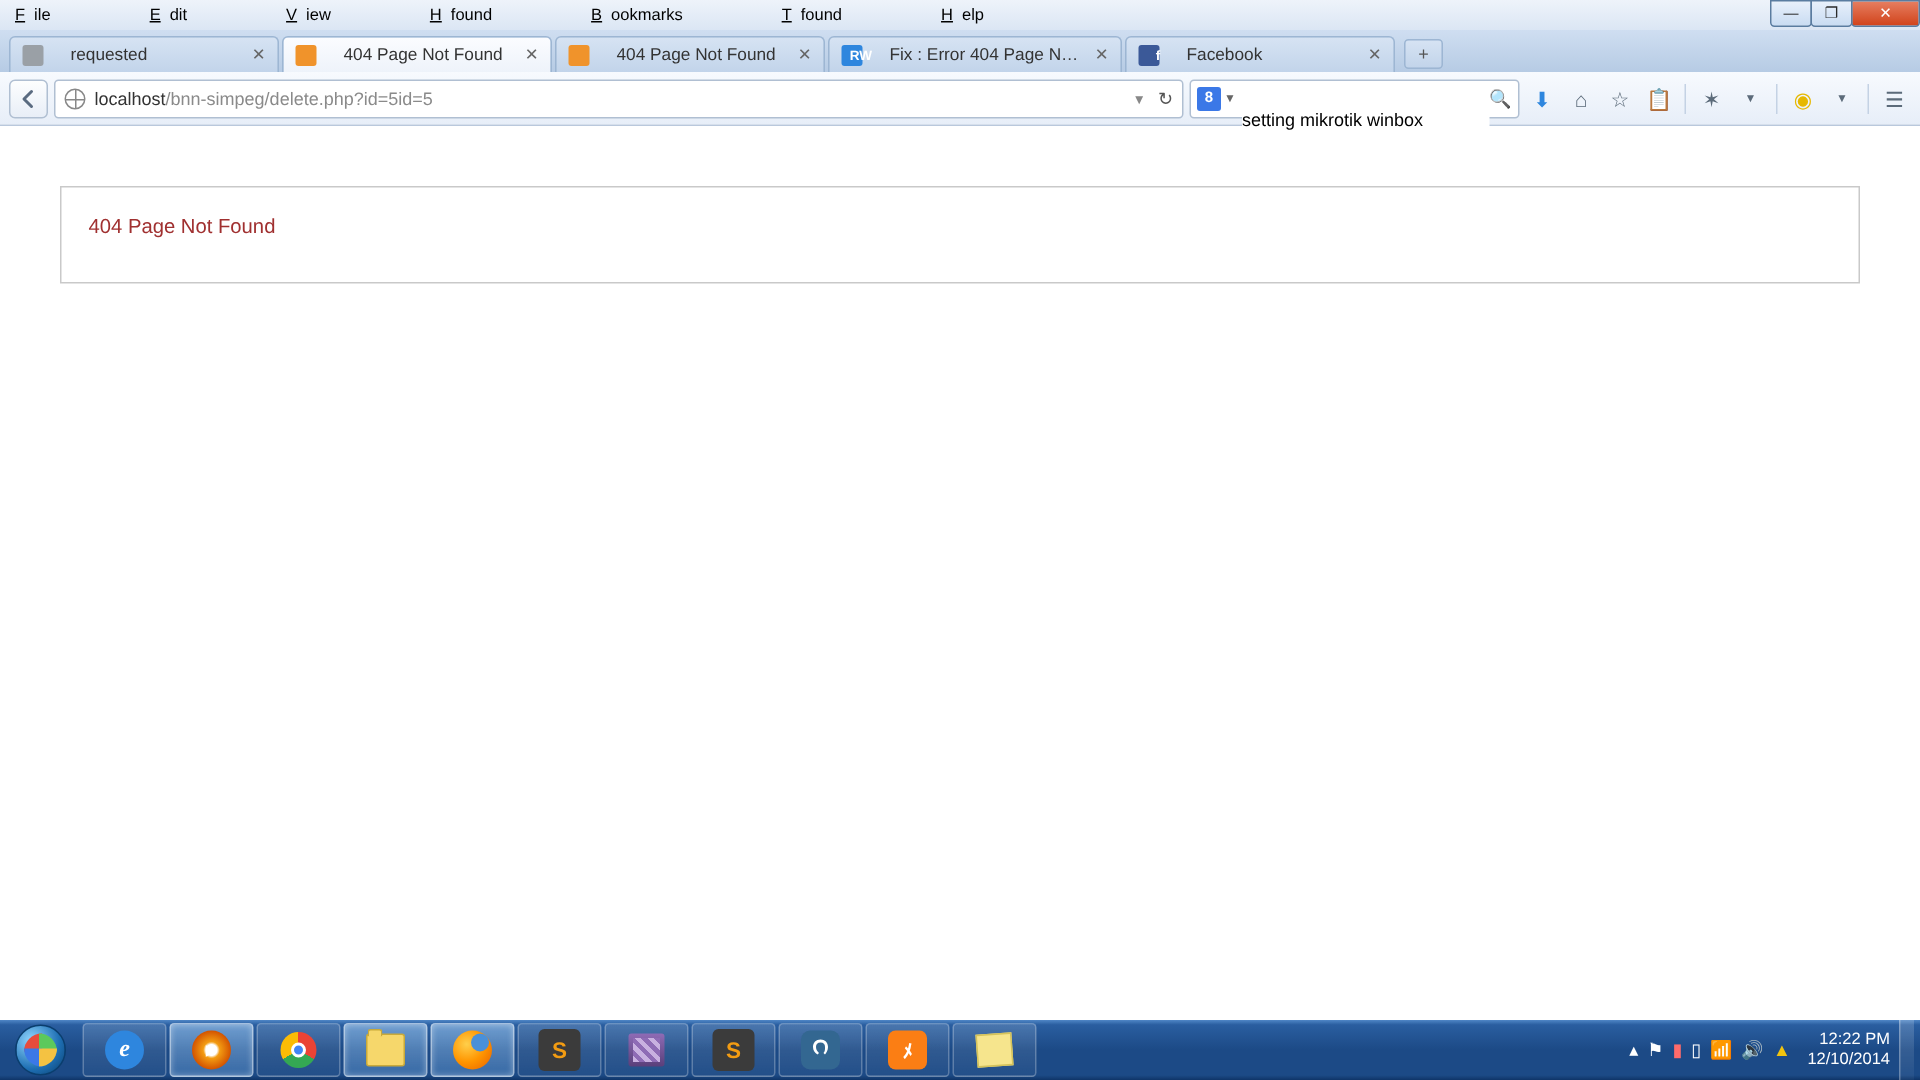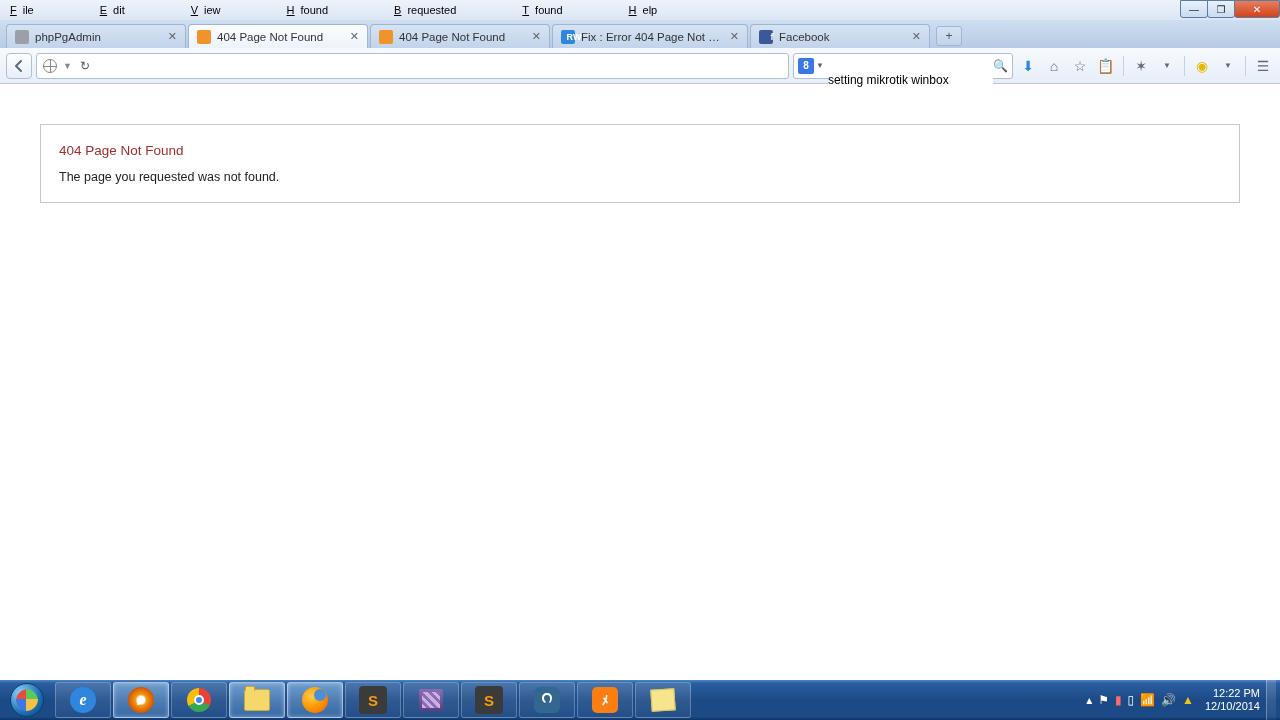--- a/index.html
+++ b/index.html
@@ -10,21 +10,21 @@
 .menubar span { padding: 2px 6px; cursor: default; }
 .menubar span u { text-decoration: underline; }
 .winbtns { position: absolute; right: 0; top: 0; display: flex; }
 .winbtn { width: 28px; height: 18px; border: 1px solid #5a7ca0; border-bottom-left-radius: 3px; border-bottom-right-radius: 3px; margin-left: -1px; display:flex; align-items:center; justify-content:center; font-size:10px; color:#2b2b2b; background: linear-gradient(#e8f0fb,#c9dcf2); }
 .winbtn.close { background: linear-gradient(#e67e60,#d1431b); color:#fff; width:46px; }
 
 
 .tabstrip { height: 28px; background: linear-gradient(#cfdef1,#b6cbe4); display: flex; align-items: flex-end; padding-left: 6px; }
 .tab { height: 24px; display: flex; align-items: center; padding: 0 8px; font-size: 11.5px; color:#333; border-top-left-radius: 4px; border-top-right-radius: 4px; margin-right: 2px; max-width: 196px; min-width: 180px; position: relative; background: linear-gradient(#d6e3f3,#c2d4ea); border:1px solid #9db6d3; border-bottom:none; }
 .tab.active { background: linear-gradient(#fbfcff,#eef3fa); }
-.tab .favicon { width:14px; height:14px; margin-right:6px; display:inline-flex; align-items:center; justify-content:center; border-radius:2px; font-size:9px; font-weight:bold; color:#fff;padding-left:12px; }
+.tab .favicon { width:14px; height:14px; margin-right:18px; display:inline-flex; align-items:center; justify-content:center; border-radius:2px; font-size:9px; font-weight:bold; color:#fff;padding-left:12px; }
 .tab .title { flex:1; white-space:nowrap; overflow:hidden; text-overflow:ellipsis; }
 .tab .close { font-size:11px; color:#666; margin-left:6px; }
 .newtab { width:26px; height:20px; margin-left:4px; margin-bottom:2px; background: linear-gradient(#d6e3f3,#c2d4ea); border:1px solid #9db6d3; border-radius:3px; display:flex; align-items:center; justify-content:center; font-size:12px; color:#555; }
 
 
 .navbar { height: 36px; background: linear-gradient(#f7fafe,#e7eef8); border-bottom:1px solid #b9c8dc; display:flex; align-items:center; padding: 0 6px; gap:4px; }
 .backbtn { width:26px; height:26px; border:1px solid #b0bfd2; border-radius:4px; background:linear-gradient(#fdfefe,#e8eef7); display:flex; align-items:center; justify-content:center; color:#5a6b80; }
 .urlbox { flex:1; height:26px; border:1px solid #b0bfd2; border-radius:3px; background:#fff; display:flex; align-items:center; padding:0 6px; font-size:12px; color:#333; }
 .urlbox .globe { width:14px; height:14px; border:1px solid #888; border-radius:50%; margin-right:6px; position:relative; }
 .urlbox .globe::before { content:""; position:absolute; left:0; right:0; top:50%; border-top:1px solid #888; }
@@ -65,35 +65,35 @@
 .tray .showdt { width:10px; height:40px; border-left:1px solid rgba(255,255,255,0.3); margin-left:6px; background: linear-gradient(rgba(255,255,255,0.18), rgba(255,255,255,0.04)); }
 </style>
 </head>
 <body>
 
 <div class="menubar">
   <span><u>F</u><span>ile</span></span>
   <span><u>E</u><span>dit</span></span>
   <span><u>V</u><span>iew</span></span>
   <span><u>H</u><span>found</span></span>
-  <span><u>B</u><span>requested</span></span>
+  <span><u>B</u><span>ookmarks</span></span>
   <span><u>T</u><span>found</span></span>
   <span><u>H</u><span>elp</span></span>
   <div class="winbtns">
     <div class="winbtn">—</div>
     <div class="winbtn">❐</div>
     <div class="winbtn close">✕</div>
   </div>
 </div>
 
 <div class="tabstrip" id="tabstrip">
 
   <div class="tab">
       <span class="favicon" style="background:#9aa0a6"></span>
-    <span class="title">phpPgAdmin</span>
+    <span class="title">requested</span>
     <span class="close">✕</span>
     </div>
     <div class="tab active">
       <span class="favicon" style="background:#f0932b"></span>
     <span class="title">404 Page Not Found</span>
     <span class="close">✕</span>
     </div>
     <div class="tab">
       <span class="favicon" style="background:#f0932b"></span>
     <span class="title">404 Page Not Found</span>
@@ -113,20 +113,21 @@
 </div>
 
 <div class="navbar">
   <div class="backbtn">
     <svg width="14" height="14" viewBox="0 0 14 14">
         <path d="M9 2 L4 7 L9 12" stroke="#5a6b80" stroke-width="2" fill="none" stroke-linecap="round" stroke-linejoin="round"></path>
       </svg>
   </div>
   <div class="urlbox">
     <span class="globe"></span>
+    <span class="urltext"><span>localhost</span><span class="dim">/bnn-simpeg/delete.php?id=5id=5</span></span>
     <span class="drop">▼</span>
     <span class="reload">↻</span>
   </div>
   <div class="searchbox">
     <span class="g">8</span>
     <span class="dd">▼</span>
     <input value="setting mikrotik winbox" style="">
     <span class="mag">🔍</span>
   </div>
   <div class="tbicon" style="color:#2e86de;">⬇</div>
@@ -139,21 +140,20 @@
   <div class="sep"></div>
   <div class="tbicon" style="color:#e6b800;">◉</div>
   <div class="tbicon" style="font-size:8px;">▼</div>
   <div class="sep"></div>
   <div class="tbicon">☰</div>
 </div>
 
 <div class="page">
   <div class="errbox">
     <h1 class="errtitle">404 Page Not Found</h1>
-    <p class="errmsg">The page you requested was not found.</p>
   </div>
 </div>
 
 <div class="taskbar">
   <div class="start">
     <div class="orb">
       <div class="q q1"></div>
         <div class="q q2"></div>
         <div class="q q3"></div>
         <div class="q q4"></div>

